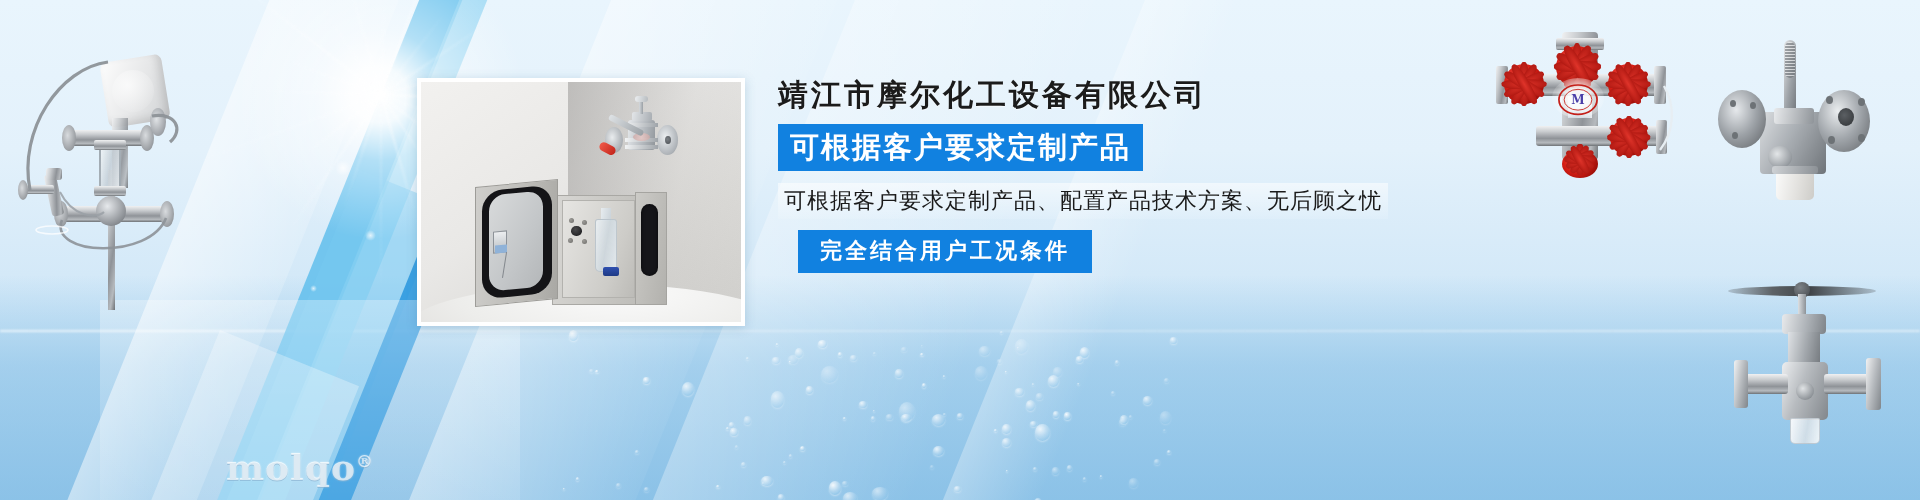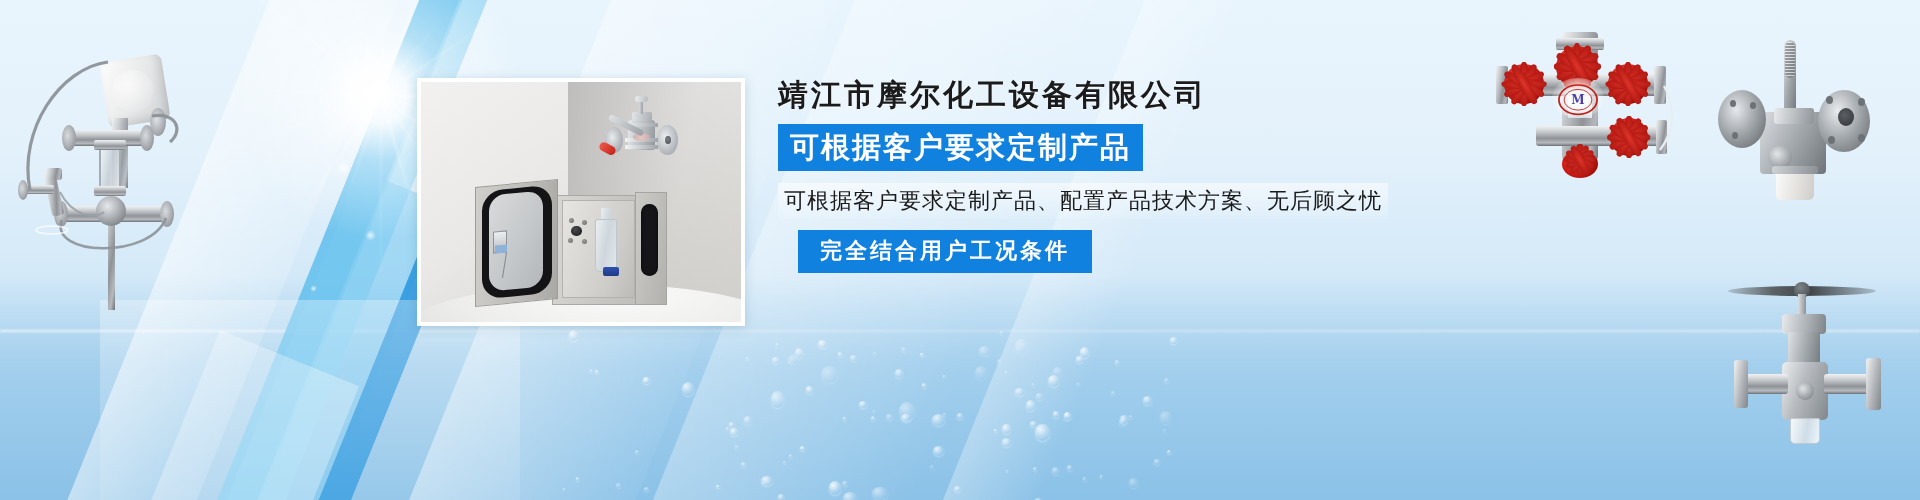--- a/index.html
+++ b/index.html
@@ -669,14 +669,17 @@
     <div class="company-name">靖江市摩尔化工设备有限公司</div>
 
     <div class="hl-bar line2">可根据客户要求定制产品</div>
 
     <div class="line3">可根据客户要求定制产品、配置产品技术方案、无后顾之忧</div>
 
     <div class="hl-bar line4">完全结合用户工况条件</div>
 
   </div>
 
+  <div class="watermark">
+    <span>molqo</span><sup>®</sup>
+  </div>
 
 </div>
 
 </body></html>

